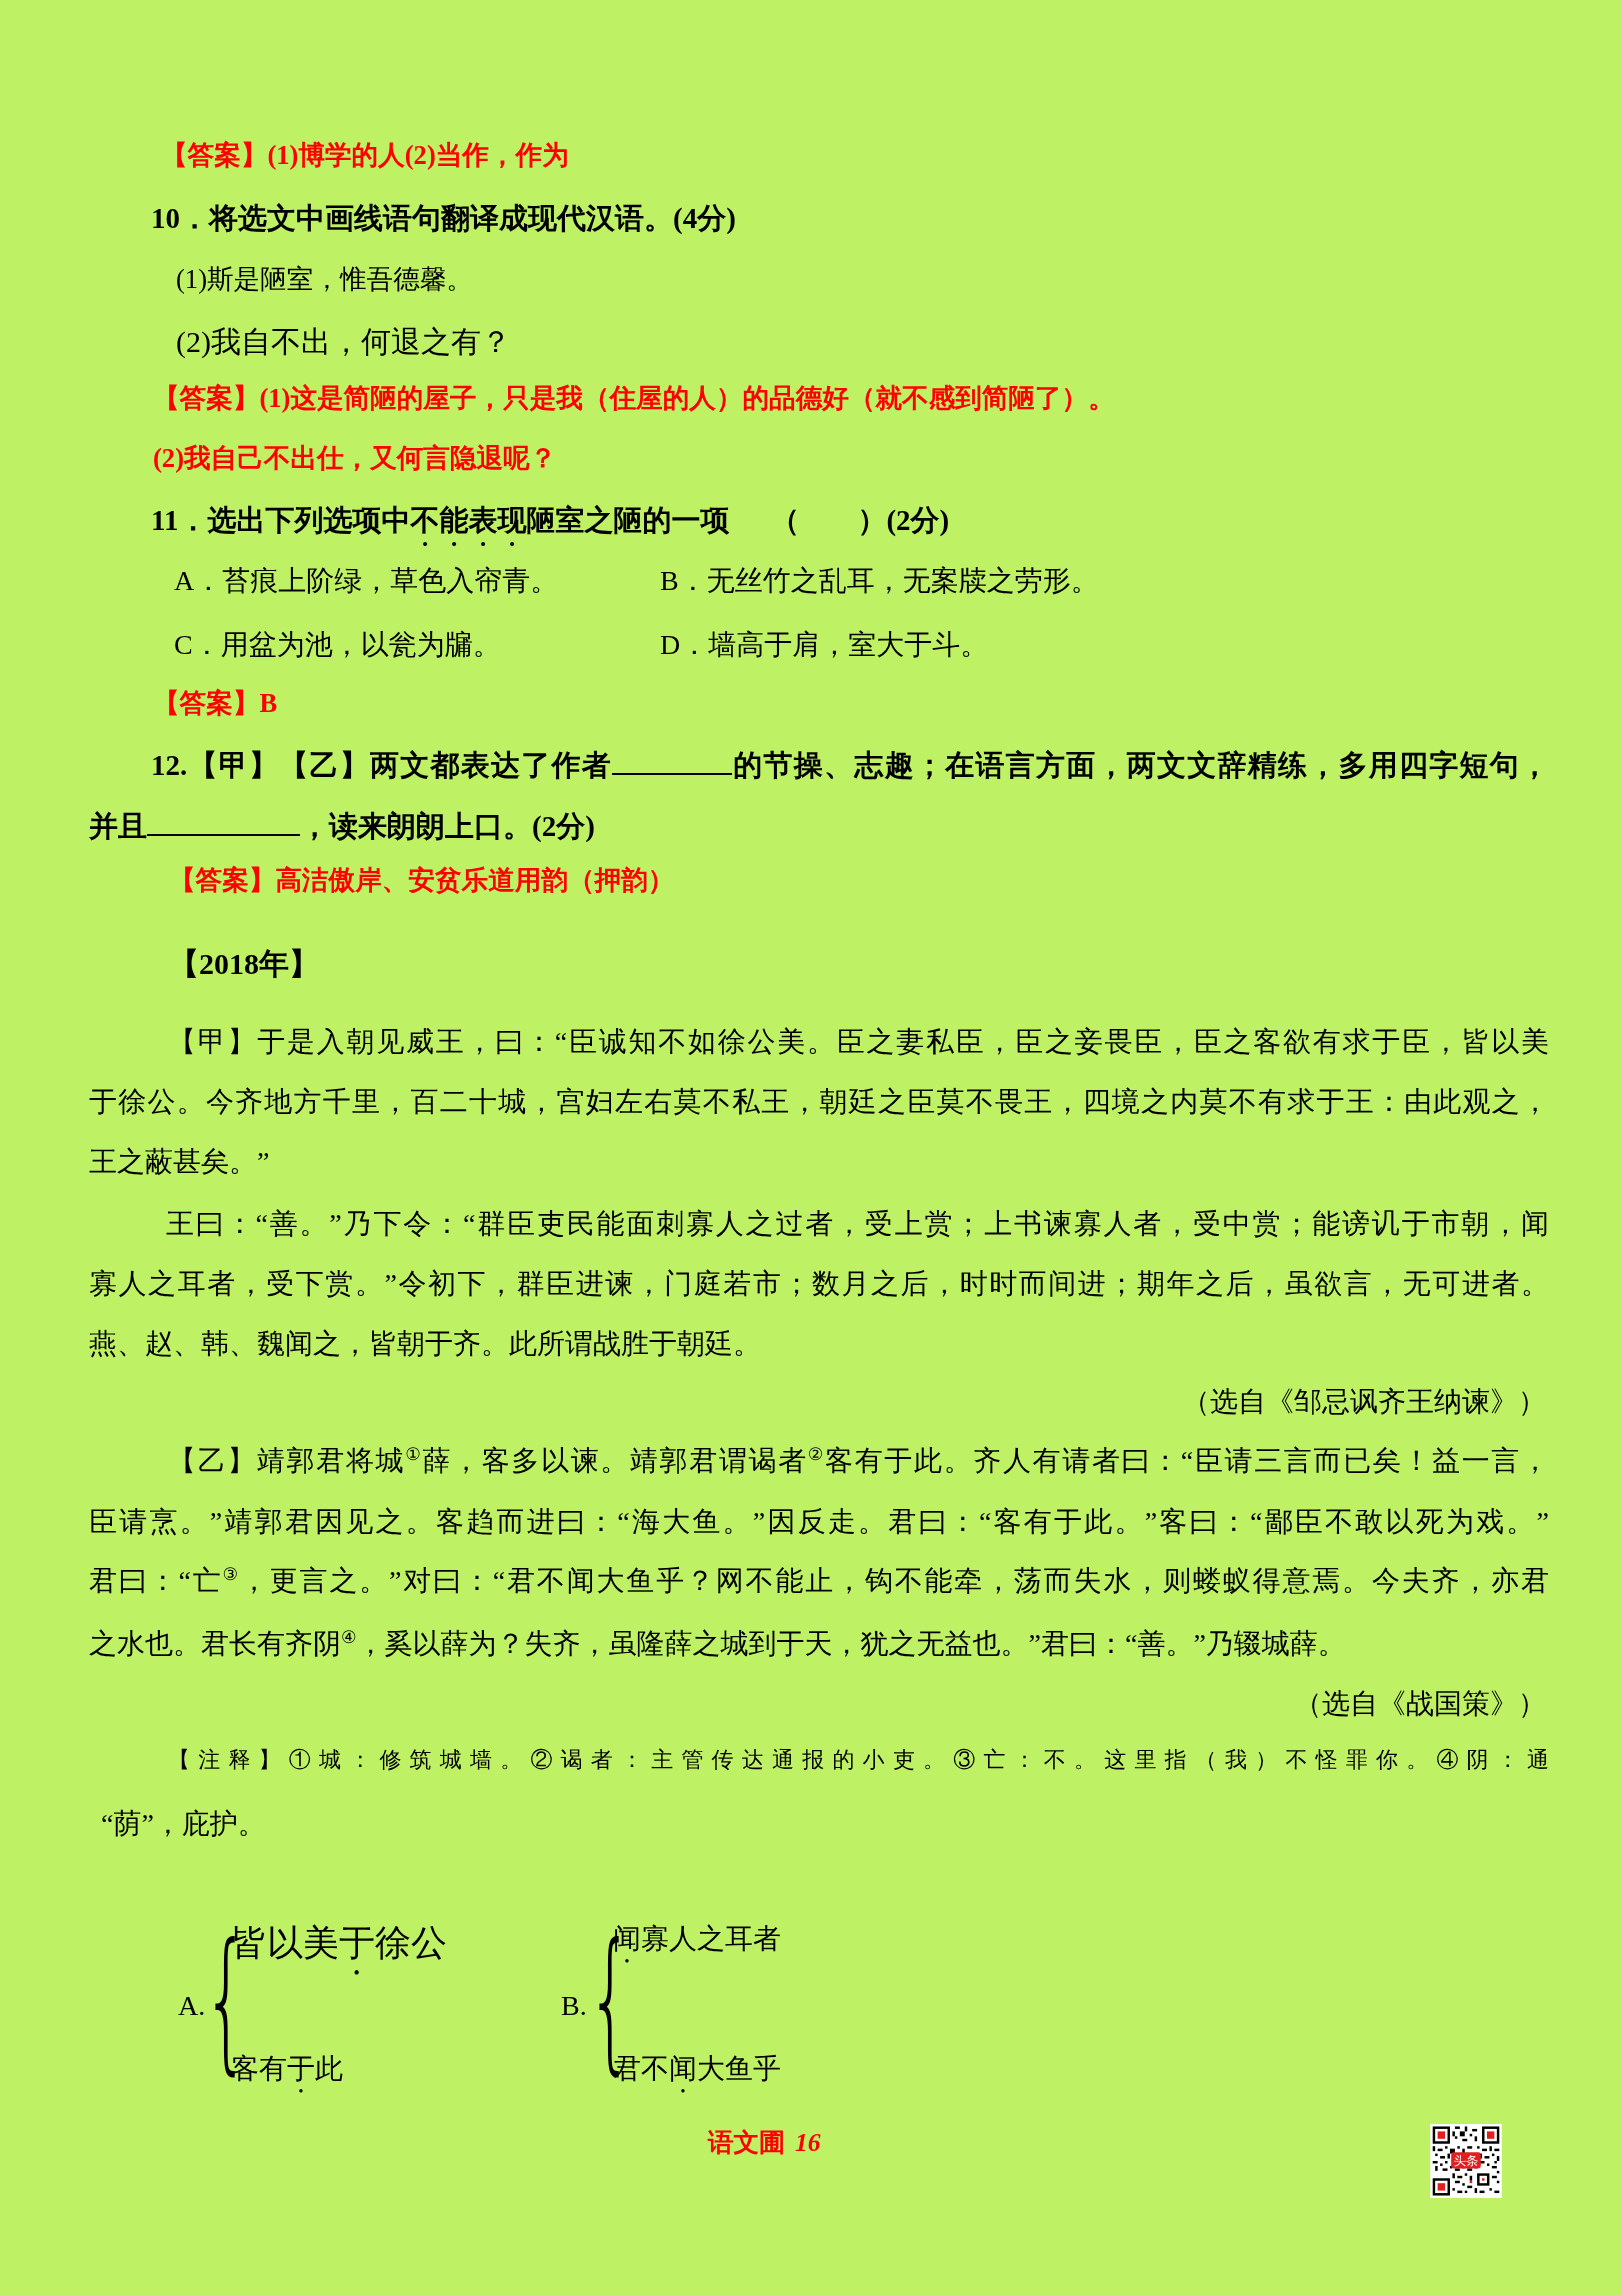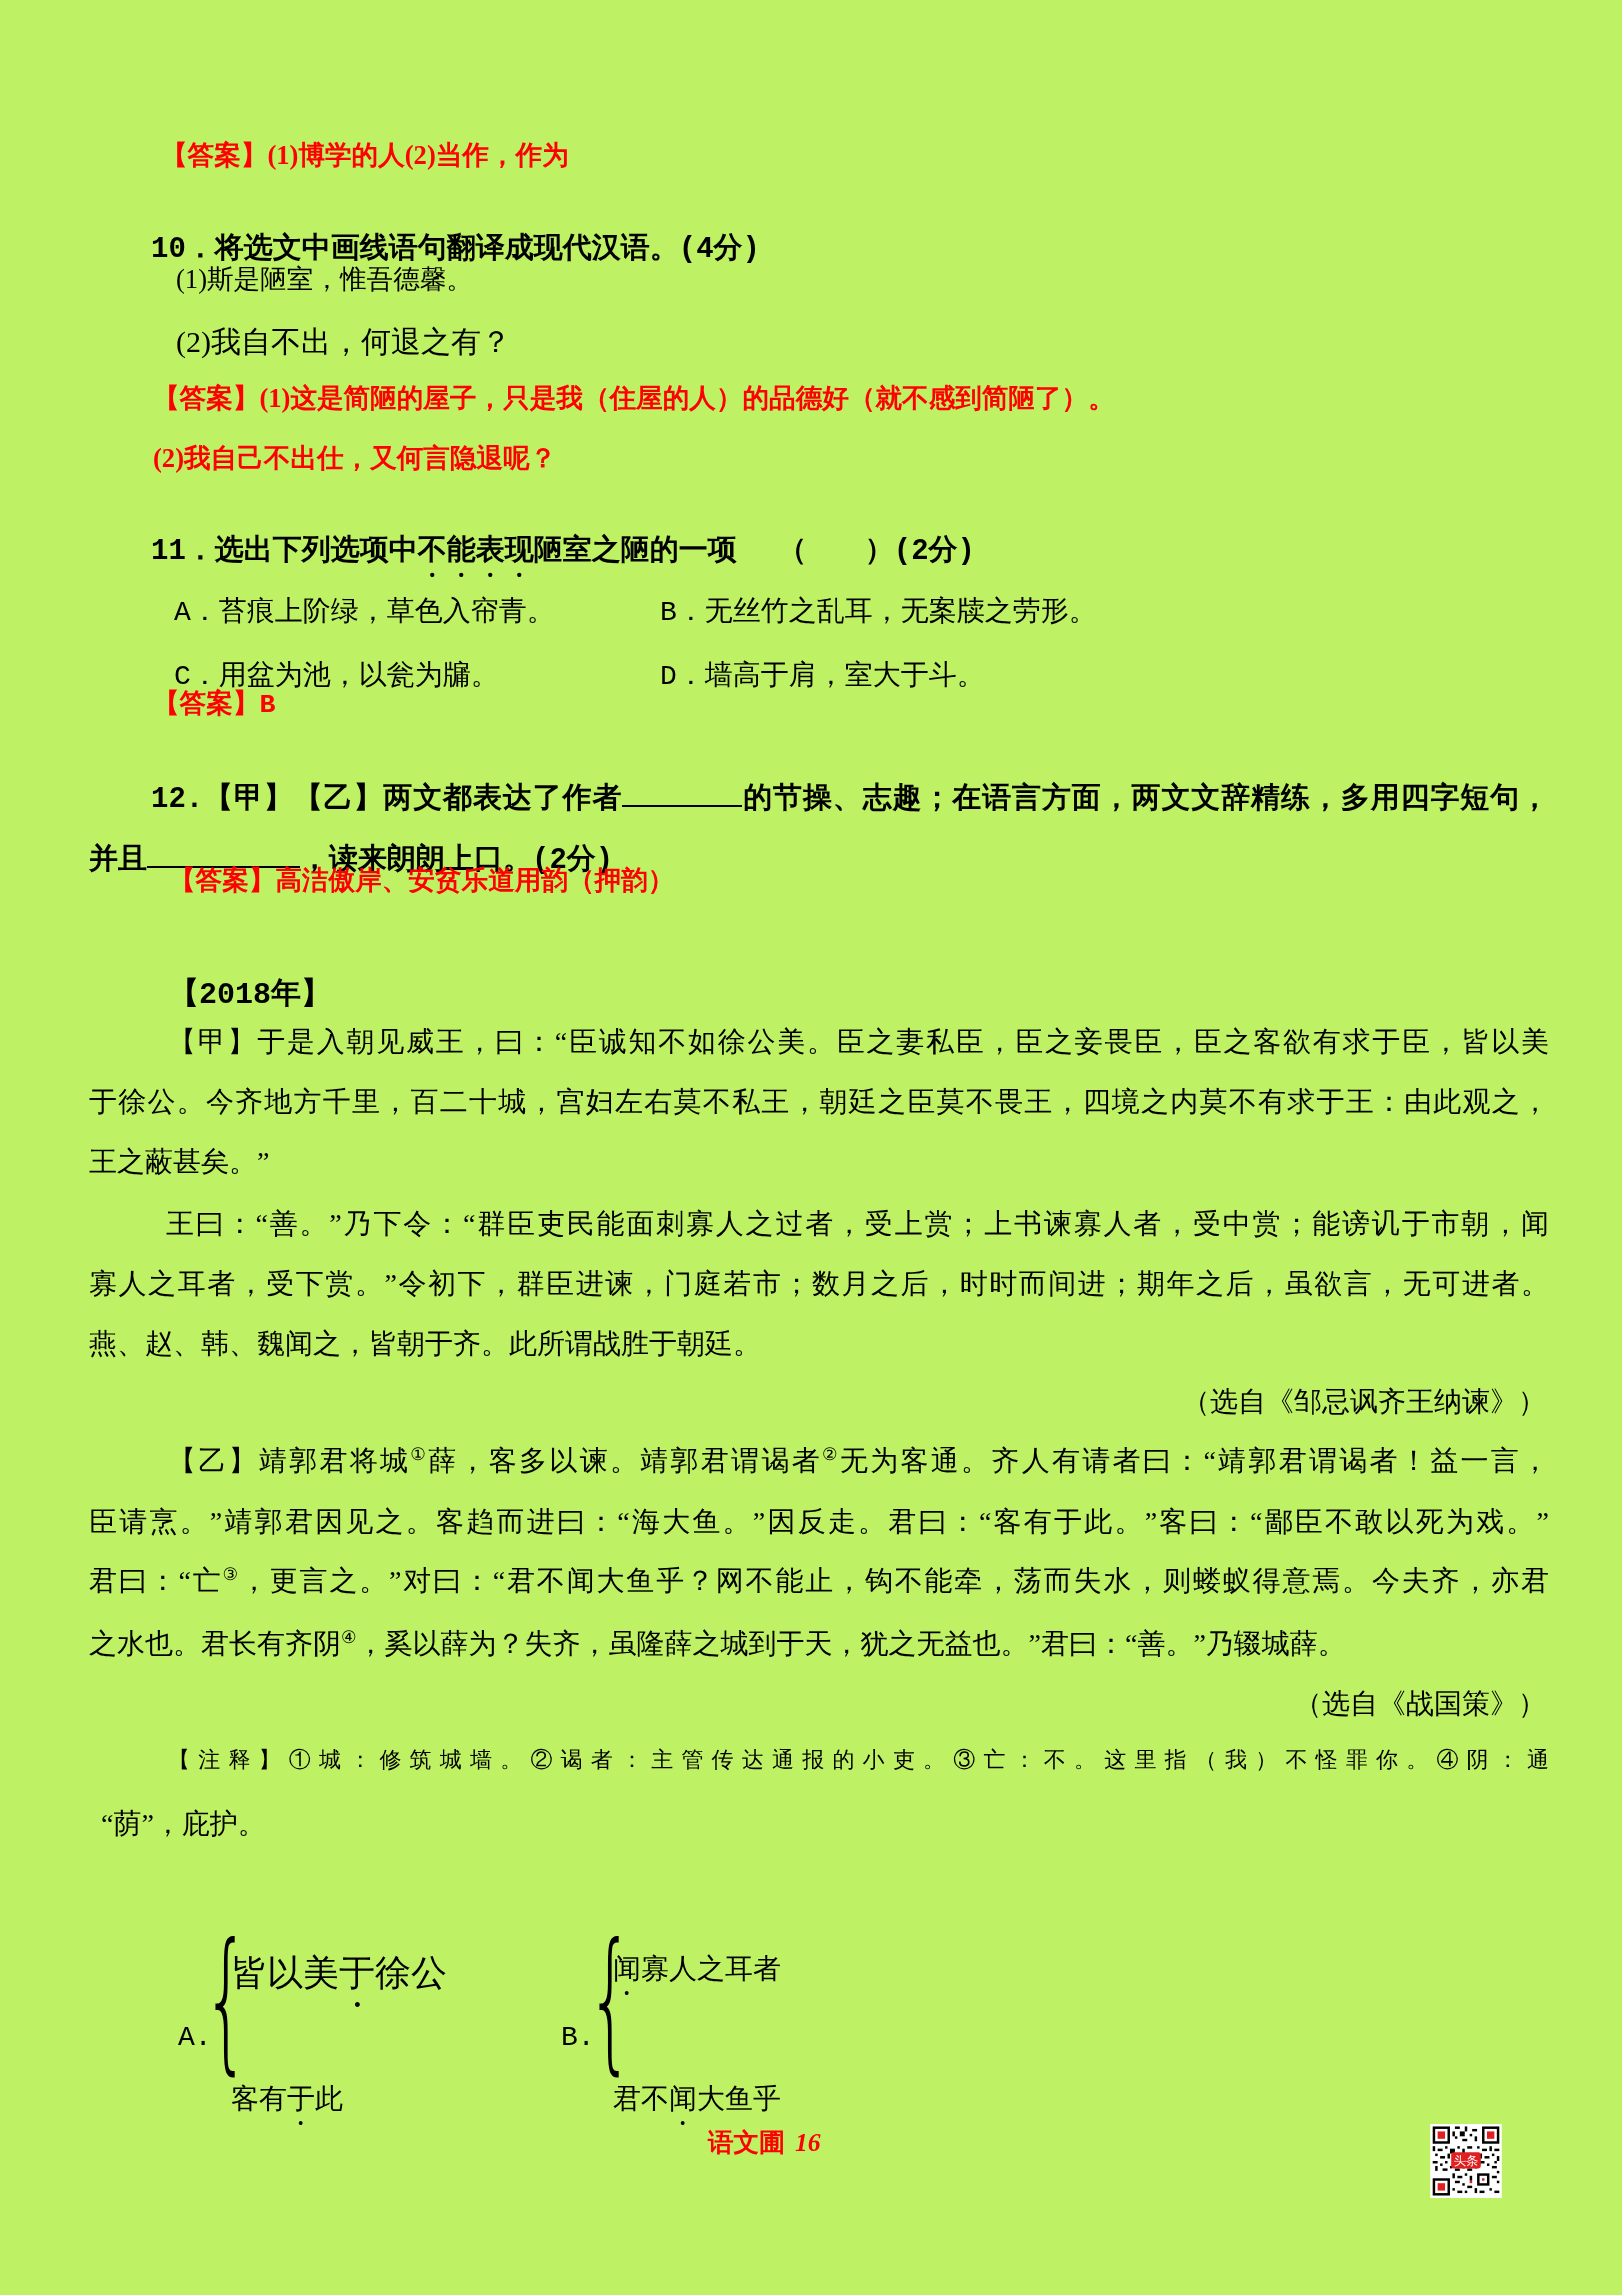--- a/index.html
+++ b/index.html
@@ -1,19 +1,19 @@
 <!DOCTYPE html>
 <html style="font-size:8.2px"><head>
 <meta charset="utf-8">
 <style>
   html,body{margin:0;padding:0;background:#ffffff;}
   .page{position:relative;width:1623px;height:2295px;background:#bef264;color:#000;
         font-family:"Liberation Sans","DejaVu Sans",sans-serif;overflow:hidden;}
   .line{position:absolute;white-space:nowrap;line-height:1.25;}
-  .sans{font-family:Liberation Mono, monospace;margin-top:32px;}
+  .sans{font-family:Liberation Serif, serif;}
   .kai{font-family:"Liberation Serif","DejaVu Serif",serif;}
   .red{color:#ff0000;}
   .semibold{font-weight:600;}
   .bold{font-weight:bold;}
   .just{white-space:normal;text-align:justify;text-align-last:justify;overflow:hidden;height:41px;}
   .dots{-webkit-text-emphasis:filled dot #000;-webkit-text-emphasis-position:under right;
         text-emphasis:filled dot #000;text-emphasis-position:under right;}
   .blank{display:inline-block;border-bottom:2.6px solid #000;height:0.95em;vertical-align:baseline;}
   .gap60{display:inline-block;width:31px;}
   .gap80{display:inline-block;width:41px;}
@@ -51,21 +51,21 @@
 
   <div class="line kai just" style="left:89px;right:74px;top:1024px;font-size:28px;text-indent:79px;">【甲】于是入朝见威王，曰：“臣诚知不如徐公美。臣之妻私臣，臣之妾畏臣，臣之客欲有求于臣，皆以美</div>
   <div class="line kai just" style="left:89px;right:74px;top:1084px;font-size:28px;">于徐公。今齐地方千里，百二十城，宫妇左右莫不私王，朝廷之臣莫不畏王，四境之内莫不有求于王：由此观之，</div>
   <div class="line kai" style="left:89px;top:1144px;font-size:28px;">王之蔽甚矣。”</div>
 
   <div class="line kai just" style="left:89px;right:74px;top:1206px;font-size:28px;text-indent:77px;">王曰：“善。”乃下令：“群臣吏民能面刺寡人之过者，受上赏；上书谏寡人者，受中赏；能谤讥于市朝，闻</div>
   <div class="line kai just" style="left:89px;right:74px;top:1266px;font-size:28px;">寡人之耳者，受下赏。”令初下，群臣进谏，门庭若市；数月之后，时时而间进；期年之后，虽欲言，无可进者。</div>
   <div class="line kai" style="left:89px;top:1326px;font-size:28px;">燕、赵、韩、魏闻之，皆朝于齐。此所谓战胜于朝廷。</div>
   <div class="src kai" style="top:1384px;font-size:28px;">（选自《邹忌讽齐王纳谏》）</div>
 
-  <div class="line kai just" style="left:89px;right:74px;top:1443px;font-size:28px;text-indent:79px;"><span>【乙】靖郭君将城</span><span class="sup">①</span><span>薛，客多以谏。靖郭君谓谒者</span><span class="sup">②</span><span>无为客通。齐人有请者曰：“靖郭君谓谒者！益一言，</span></div>
+  <div class="line kai just" style="left:89px;right:74px;top:1443px;font-size:28px;text-indent:79px;"><span>【乙】靖郭君将城</span><span class="sup">①</span><span>薛，客多以谏。靖郭君谓谒者</span><span class="sup">②</span><span>客有于此。齐人有请者曰：“臣请三言而已矣！益一言，</span></div>
   <div class="line kai just" style="left:89px;right:74px;top:1504px;font-size:28px;">臣请烹。”靖郭君因见之。客趋而进曰：“海大鱼。”因反走。君曰：“客有于此。”客曰：“鄙臣不敢以死为戏。”</div>
   <div class="line kai just" style="left:89px;right:74px;top:1563px;font-size:28px;"><span>君曰：“亡</span><span class="sup">③</span><span>，更言之。”对曰：“君不闻大鱼乎？网不能止，钩不能牵，荡而失水，则蝼蚁得意焉。今夫齐，亦君</span></div>
   <div class="line kai" style="left:89px;top:1626px;font-size:28px;"><span>之水也。君长有齐阴</span><span class="sup">④</span><span>，奚以薛为？失齐，虽隆薛之城到于天，犹之无益也。”君曰：“善。”乃辍城薛。</span></div>
   <div class="src kai" style="top:1686px;font-size:28px;">（选自《战国策》）</div>
 
   <div class="line kai just" style="left:89px;right:74px;top:1746px;font-size:22px;text-indent:79px;">【注释】①城：修筑城墙。②谒者：主管传达通报的小吏。③亡：不。这里指（我）不怪罪你。④阴：通</div>
   <div class="line kai" style="left:89px;top:1806px;font-size:28px;margin-left:12px;">“荫”，庇护。</div>
 
 
   <div class="line sans" style="left:178px;top:1988px;font-size:28px;">A.</div>

